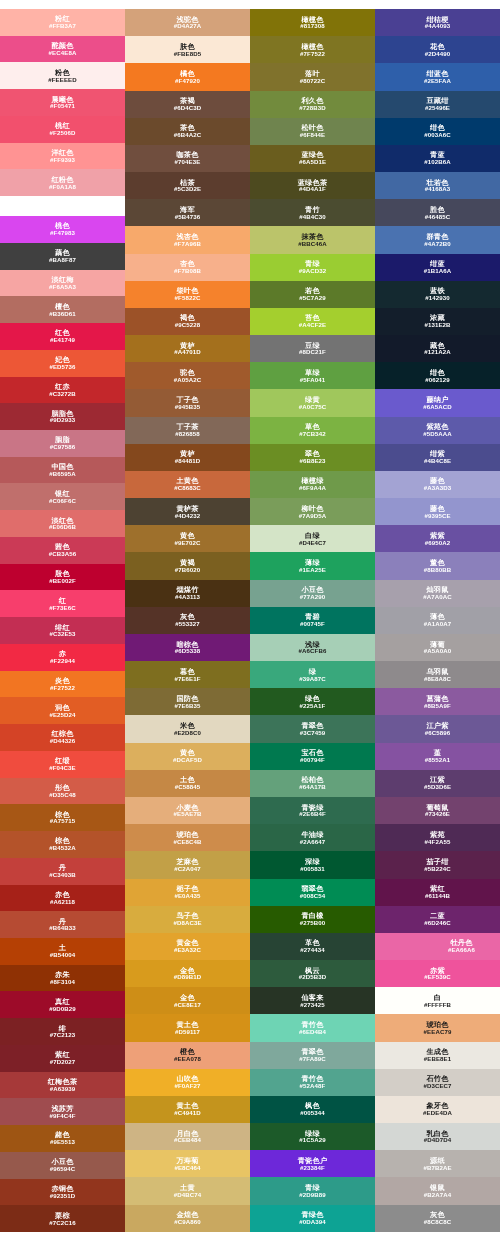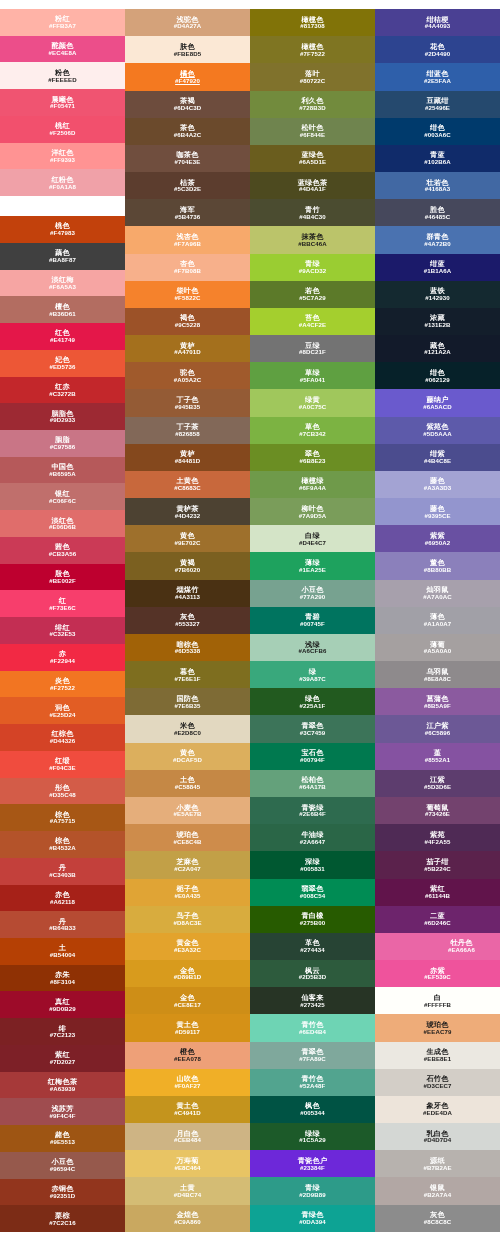--- a/index.html
+++ b/index.html
@@ -93,21 +93,21 @@
           <span class="swatch-hex">#F2506D</span>
         </div>
         <div class="swatch light-text" style="background-color: rgb(255, 147, 147);">
           <span class="swatch-name">洋红色</span>
           <span class="swatch-hex">#FF9393</span>
         </div>
         <div class="swatch light-text" style="background-color: rgb(240, 161, 168);">
           <span class="swatch-name">红粉色</span>
           <span class="swatch-hex">#F0A1A8</span>
         </div>
-        <div class="swatch light-text" style="background-color: #c2410c; margin-top: 20px;">
+        <div class="swatch light-text" style="background-color: #d946ef; margin-top: 20px;">
           <span class="swatch-name">桃色</span>
           <span class="swatch-hex">#F47983</span>
         </div>
         <div class="swatch light-text" style="background-color: #404040;">
           <span class="swatch-name">藕色</span>
           <span class="swatch-hex">#BA8F87</span>
         </div>
         <div class="swatch light-text" style="background-color: rgb(246, 165, 163);">
           <span class="swatch-name">淡红梅</span>
           <span class="swatch-hex">#F6A5A3</span>
@@ -255,21 +255,21 @@
       </div>
       <div class="palette-column">
         <div class="swatch light-text" style="background-color: rgb(212, 162, 122);">
           <span class="swatch-name">浅驼色</span>
           <span class="swatch-hex">#D4A27A</span>
         </div>
         <div class="swatch dark-text" style="background-color: rgb(251, 232, 213);">
           <span class="swatch-name">肤色</span>
           <span class="swatch-hex">#FBE8D5</span>
         </div>
-        <div class="swatch light-text" style="background-color: rgb(244, 121, 32); text-decoration: underline;">
+        <div class="swatch light-text" style="background-color: rgb(244, 121, 32);">
           <span class="swatch-name">橘色</span>
           <span class="swatch-hex">#F47920</span>
         </div>
         <div class="swatch light-text" style="background-color: rgb(109, 76, 61);">
           <span class="swatch-name">茶褐</span>
           <span class="swatch-hex">#6D4C3D</span>
         </div>
         <div class="swatch light-text" style="background-color: rgb(107, 74, 44);">
           <span class="swatch-name">茶色</span>
           <span class="swatch-hex">#6B4A2C</span>
@@ -339,21 +339,21 @@
           <span class="swatch-hex">#7B6020</span>
         </div>
         <div class="swatch light-text" style="background-color: rgb(74, 49, 19);">
           <span class="swatch-name">烟煤竹</span>
           <span class="swatch-hex">#4A3113</span>
         </div>
         <div class="swatch light-text" style="background-color: rgb(85, 51, 39);">
           <span class="swatch-name">灰色</span>
           <span class="swatch-hex">#553327</span>
         </div>
-        <div class="swatch light-text" style="background-color: #a16207;">
+        <div class="swatch light-text" style="background-color: #701a75;">
           <span class="swatch-name">暗棕色</span>
           <span class="swatch-hex">#6D5338</span>
         </div>
         <div class="swatch light-text" style="background-color: rgb(126, 110, 31);">
           <span class="swatch-name">暮色</span>
           <span class="swatch-hex">#7E6E1F</span>
         </div>
         <div class="swatch light-text" style="background-color: rgb(126, 107, 53);">
           <span class="swatch-name">国防色</span>
           <span class="swatch-hex">#7E6B35</span>

